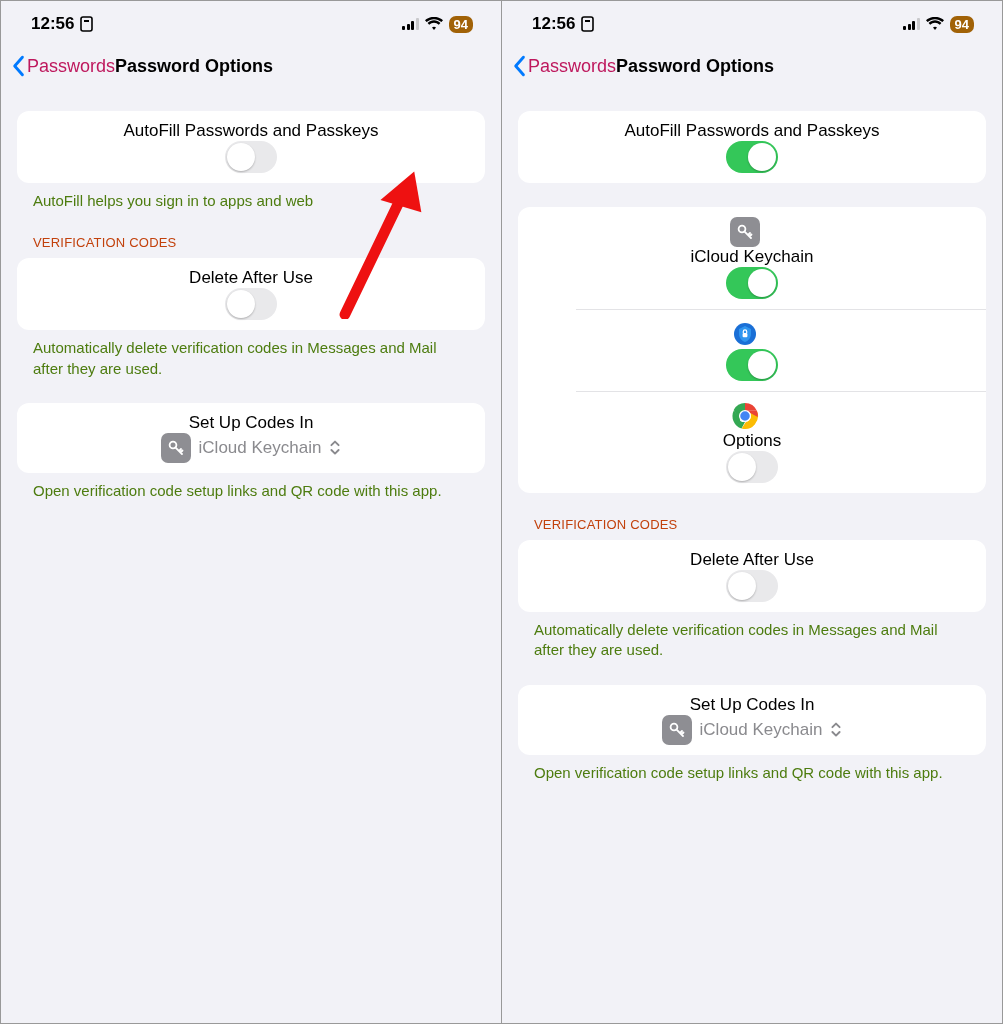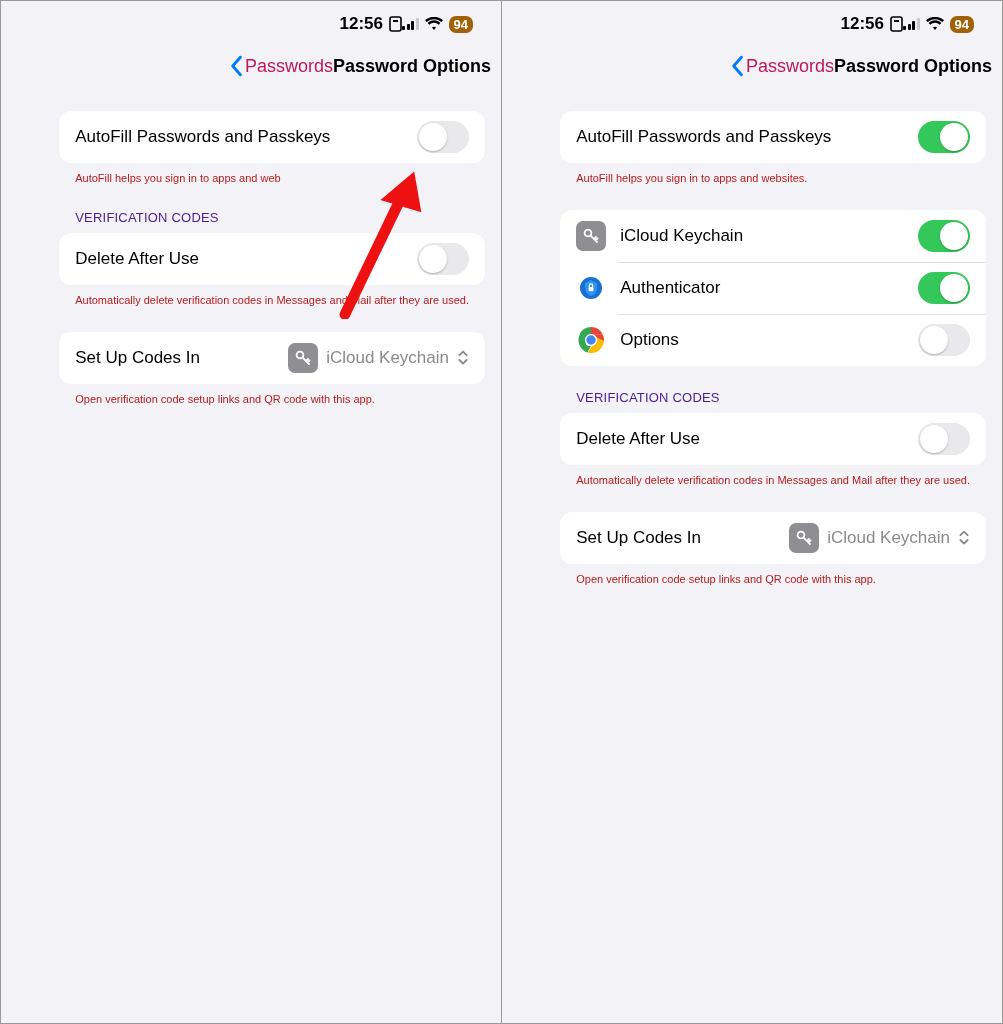--- a/index.html
+++ b/index.html
@@ -11,21 +11,20 @@
     display: flex;
     border: 1px solid #999;
   }
   .phone {
     flex: 1;
     background: #f2f2f7;
     display: flex;
     flex-direction: column;
     position: relative;
     overflow: hidden;
-    align-items: flex-end;
   }
   .phone + .phone { border-left: 1px solid #999; }
   .status-bar {
     height: 46px;
     display: flex;
     align-items: center;
     justify-content: space-between;
     padding: 0 28px 0 30px;
     font-size: 17px;
     font-weight: 600;
@@ -45,44 +44,45 @@
     font-size:17px;
   }
   .back-label { color:#be185d; font-size:18px; margin-left:2px; }
   .nav-title {
     font-weight:600; font-size:18px; color:#000; 
   }
   .content { padding: 0 16px; }
   .group { margin-top: 24px; }
   .group:first-child { margin-top: 20px; }
   .group-header {
-    font-size: 13px; color:#4c1d95; letter-spacing:0.2px;
+    font-size: 13px; color:#c2410c; letter-spacing:0.2px;
     padding: 0 16px 8px 16px;
     text-transform: uppercase;
     margin-top: 22px;
   }
   .card {
     background:#fff;
     border-radius:12px;
     overflow:hidden;
   }
   .row {
     display:flex; align-items:center;
     min-height:52px;
     padding: 10px 16px;
     position:relative;
+    flex-direction:column;
   }
   .row + .row::before {
     content:"";
     position:absolute; top:0; left:58px; right:0;
     height:1px; background:#e3e3e6;
   }
   .row-label { flex:1; font-size:17px; color:#000; }
   .footer {
-    font-size:11px; color:#b91c1c;
+    font-size:15px; color:#4d7c0f;
     padding: 8px 16px 0 16px; line-height:1.35;
   }
   .toggle {
     width:52px; height:32px; border-radius:16px;
     background:#e9e9eb; position:relative; flex-shrink:0;
   }
   .toggle::after {
     content:""; position:absolute; top:2px; left:2px;
     width:28px; height:28px; border-radius:50%; background:#fff;
     box-shadow:0 1px 2px rgba(0,0,0,0.25);
@@ -249,21 +249,20 @@
 
   <div class="content">
 
     <div class="group">
       <div class="card">
         <div class="row no-indent">
           <span class="row-label">AutoFill Passwords and Passkeys</span>
           <span class="toggle on"></span>
         </div>
       </div>
-      <div class="footer">AutoFill helps you sign in to apps and websites.</div>
     </div>
 
     <div class="group">
       <div class="card">
         <div class="row">
           <span class="app-icon gray">
             <svg class="key-svg" viewBox="0 0 16 16">
                 <circle cx="5" cy="5" r="3.4" fill="none" stroke="#fff" stroke-width="1.8"></circle>
                 <path d="M7.3 7.3 L14 14 M11 11 L13 9 M12.5 12.5 L14.5 10.5" stroke="#fff" stroke-width="1.8" fill="none" stroke-linecap="round"></path>
               </svg>
@@ -273,21 +272,20 @@
         </div>
         <div class="row">
           <span class="app-icon" style="background:#fff">
             <svg width="26" height="26" viewBox="0 0 26 26">
                 <circle cx="13" cy="13" r="11" fill="#1a6fd6"></circle>
                 <path d="M13 5 L19 8 V13 C19 17 16 20 13 21 C10 20 7 17 7 13 V8 Z" fill="#2f95ef"></path>
                 <rect x="10.6" y="12" width="4.8" height="4.2" rx="1" fill="#fff"></rect>
                 <path d="M11.3 12 V10.5 a1.7 1.7 0 0 1 3.4 0 V12" fill="none" stroke="#fff" stroke-width="1.2"></path>
               </svg>
           </span>
-          <span class="row-label">Authenticator</span>
           <span class="toggle on"></span>
         </div>
         <div class="row">
           <span class="app-icon rounded" style="background:#fff">
             <svg width="28" height="28" viewBox="0 0 28 28">
                 <circle cx="14" cy="14" r="13" fill="#fff"></circle>
                 <path d="M14 1 a13 13 0 0 1 11.9 7.8 L14 8.8 Z" fill="#ea4335"></path>
                 <path d="M2.8 7.7 A13 13 0 0 1 14 1 V8.8 L8 19 Z" fill="#34a853" transform="rotate(0)"></path>
                 <path d="M3 8 L9.4 18.9 A6 6 0 0 0 14 20 L10.5 26.5 A13 13 0 0 1 3 8 Z" fill="#34a853"></path>
                 <path d="M25.9 8.8 A13 13 0 0 1 10.6 26.5 L14.9 19.9 A6 6 0 0 0 19.2 11 Z" fill="#fbbc05"></path>

